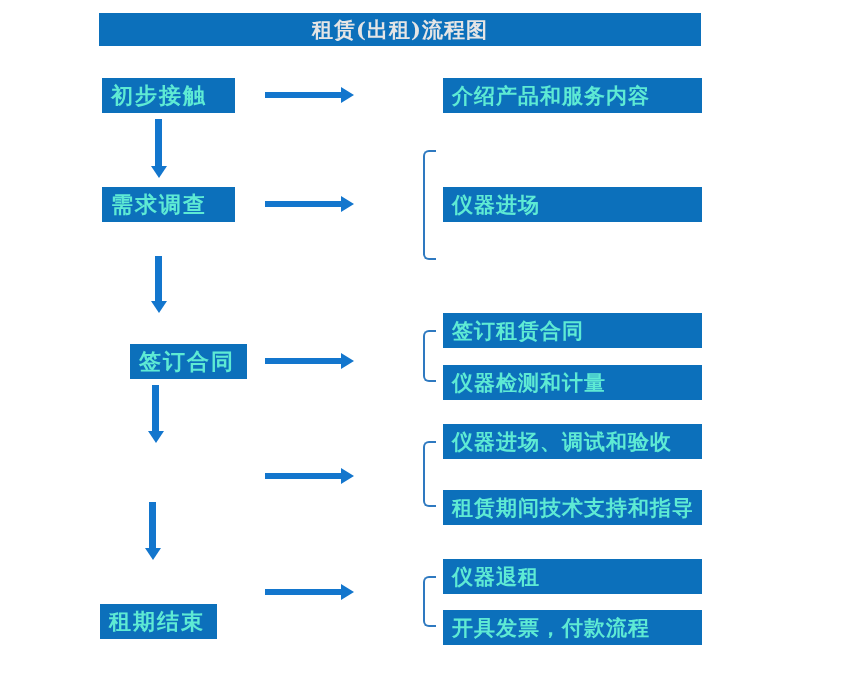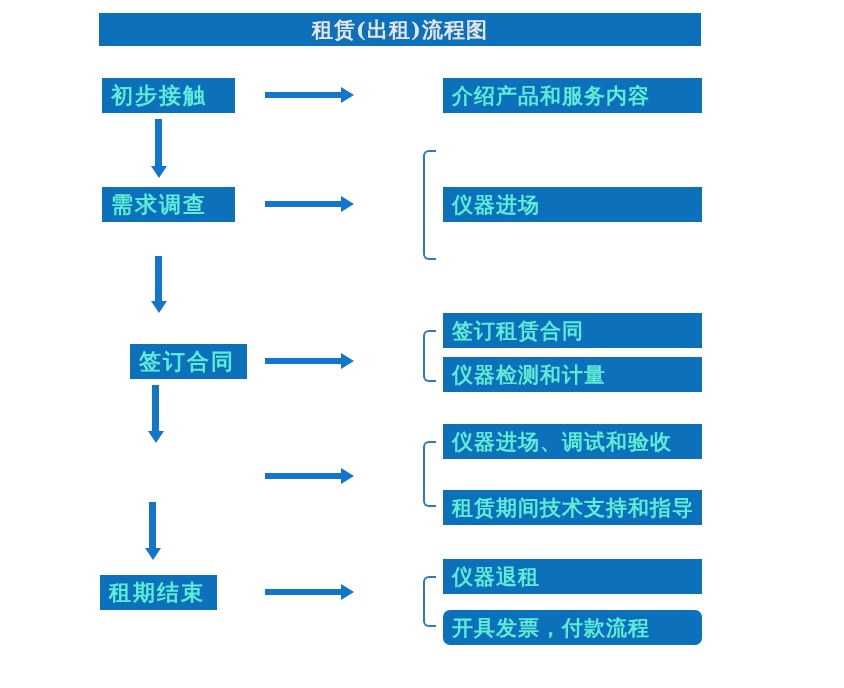--- a/index.html
+++ b/index.html
@@ -41,32 +41,32 @@
     white-space: nowrap;
     overflow: hidden;
   }
   .step { font-size: 22px; padding-left: 9px; letter-spacing: 2px; }
   .detail { left: 443px; width: 259px; font-size: 21px; padding-left: 9px; box-sizing: border-box; letter-spacing: 1px; }
 
   .s0 { left: 102px; top: 78px;  width: 124px; }
   .s1 { left: 102px; top: 187px; width: 124px; }
   .s2 { left: 102px; top: 344px; width: 108px; margin-left: 28px; }
   .s3 { left: 100px; top: 459px; width: 108px; }
-  .s4 { left: 100px; top: 575px; width: 108px; }
+  .s4 { left: 100px; top: 604px; width: 108px; }
 
   .d0 { top: 78px; }
   .d1 { top: 133px; }
   .d2 { top: 187px; }
   .d3 { top: 243px; }
   .d4 { top: 313px; }
-  .d5 { top: 357px; }
+  .d5 { top: 365px; }
   .d6 { top: 424px; }
   .d7 { top: 490px; text-align: right; }
   .d8 { top: 559px; }
-  .d9 { top: 610px; border-radius: 7px; }
+  .d9 { top: 610px; }
 
   
   .h-arrow {
     position: absolute;
     left: 265px;
     width: 76px;
     height: 6px;
     background: var(--arrow-blue, #1376cd);
   }
   .h-arrow::after {

